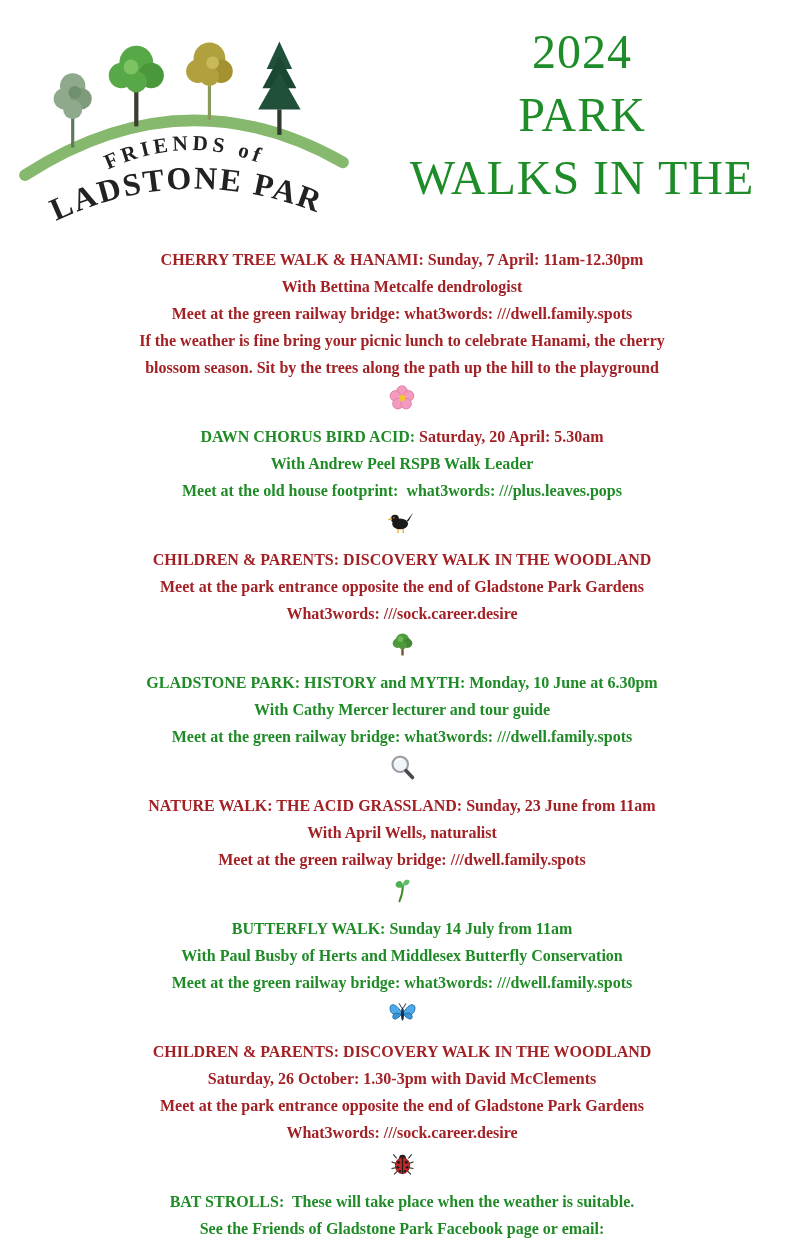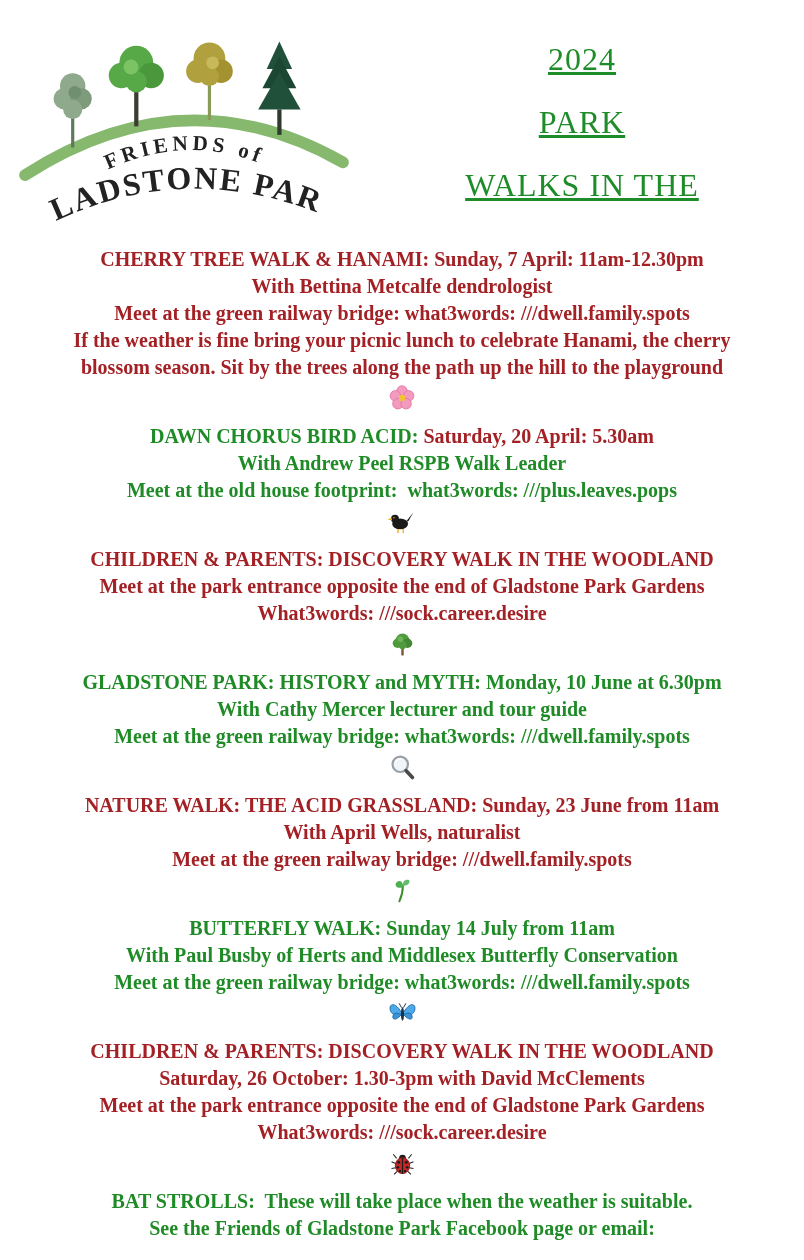--- a/index.html
+++ b/index.html
@@ -1,24 +1,24 @@
 <!DOCTYPE html>
 <html style="--text-green: #1F8B26; --text-red: #A32025; --link-red: #C31E1E; --title-green: #1E8C28;"><head>
 <meta charset="utf-8">
 <style>
   html,body{margin:0;padding:0;background:#ffffff;}
   .page{width:804px;height:1260px;background:#fff;overflow:hidden;
         font-family:"Liberation Serif",serif;}
   header{display:flex;height:232px;}
   .logo-wrap{width:360px;padding:14px 0 0 14px;box-sizing:border-box;}
-  .title-wrap{flex:1;text-align:center;padding-top:28px;color:var(--title-green);
-        font-size:32px;line-height:63px;font-weight:500;letter-spacing:1px;text-decoration:underline;}
+  .title-wrap{flex:1;text-align:center;padding-top:20px;color:var(--title-green);
+        font-size:48px;line-height:63px;font-weight:500;letter-spacing:1px;}
   main{padding-top:14px;text-align:center;}
   .event{margin:0;}
-  .line{font-size:20px;line-height:27px;font-weight:700;white-space:pre-wrap;}
+  .line{font-size:16px;line-height:27px;font-weight:700;white-space:pre-wrap;}
   .red{color:var(--text-red);}
   .green{color:var(--text-green);}
   .icon-row{display:flex;justify-content:center;align-items:center;height:30px;margin:2px 0 10px;}
   .icon-row svg{display:block;}
 </style>
 </head>
 <body>
 
 <div class="page">
 

